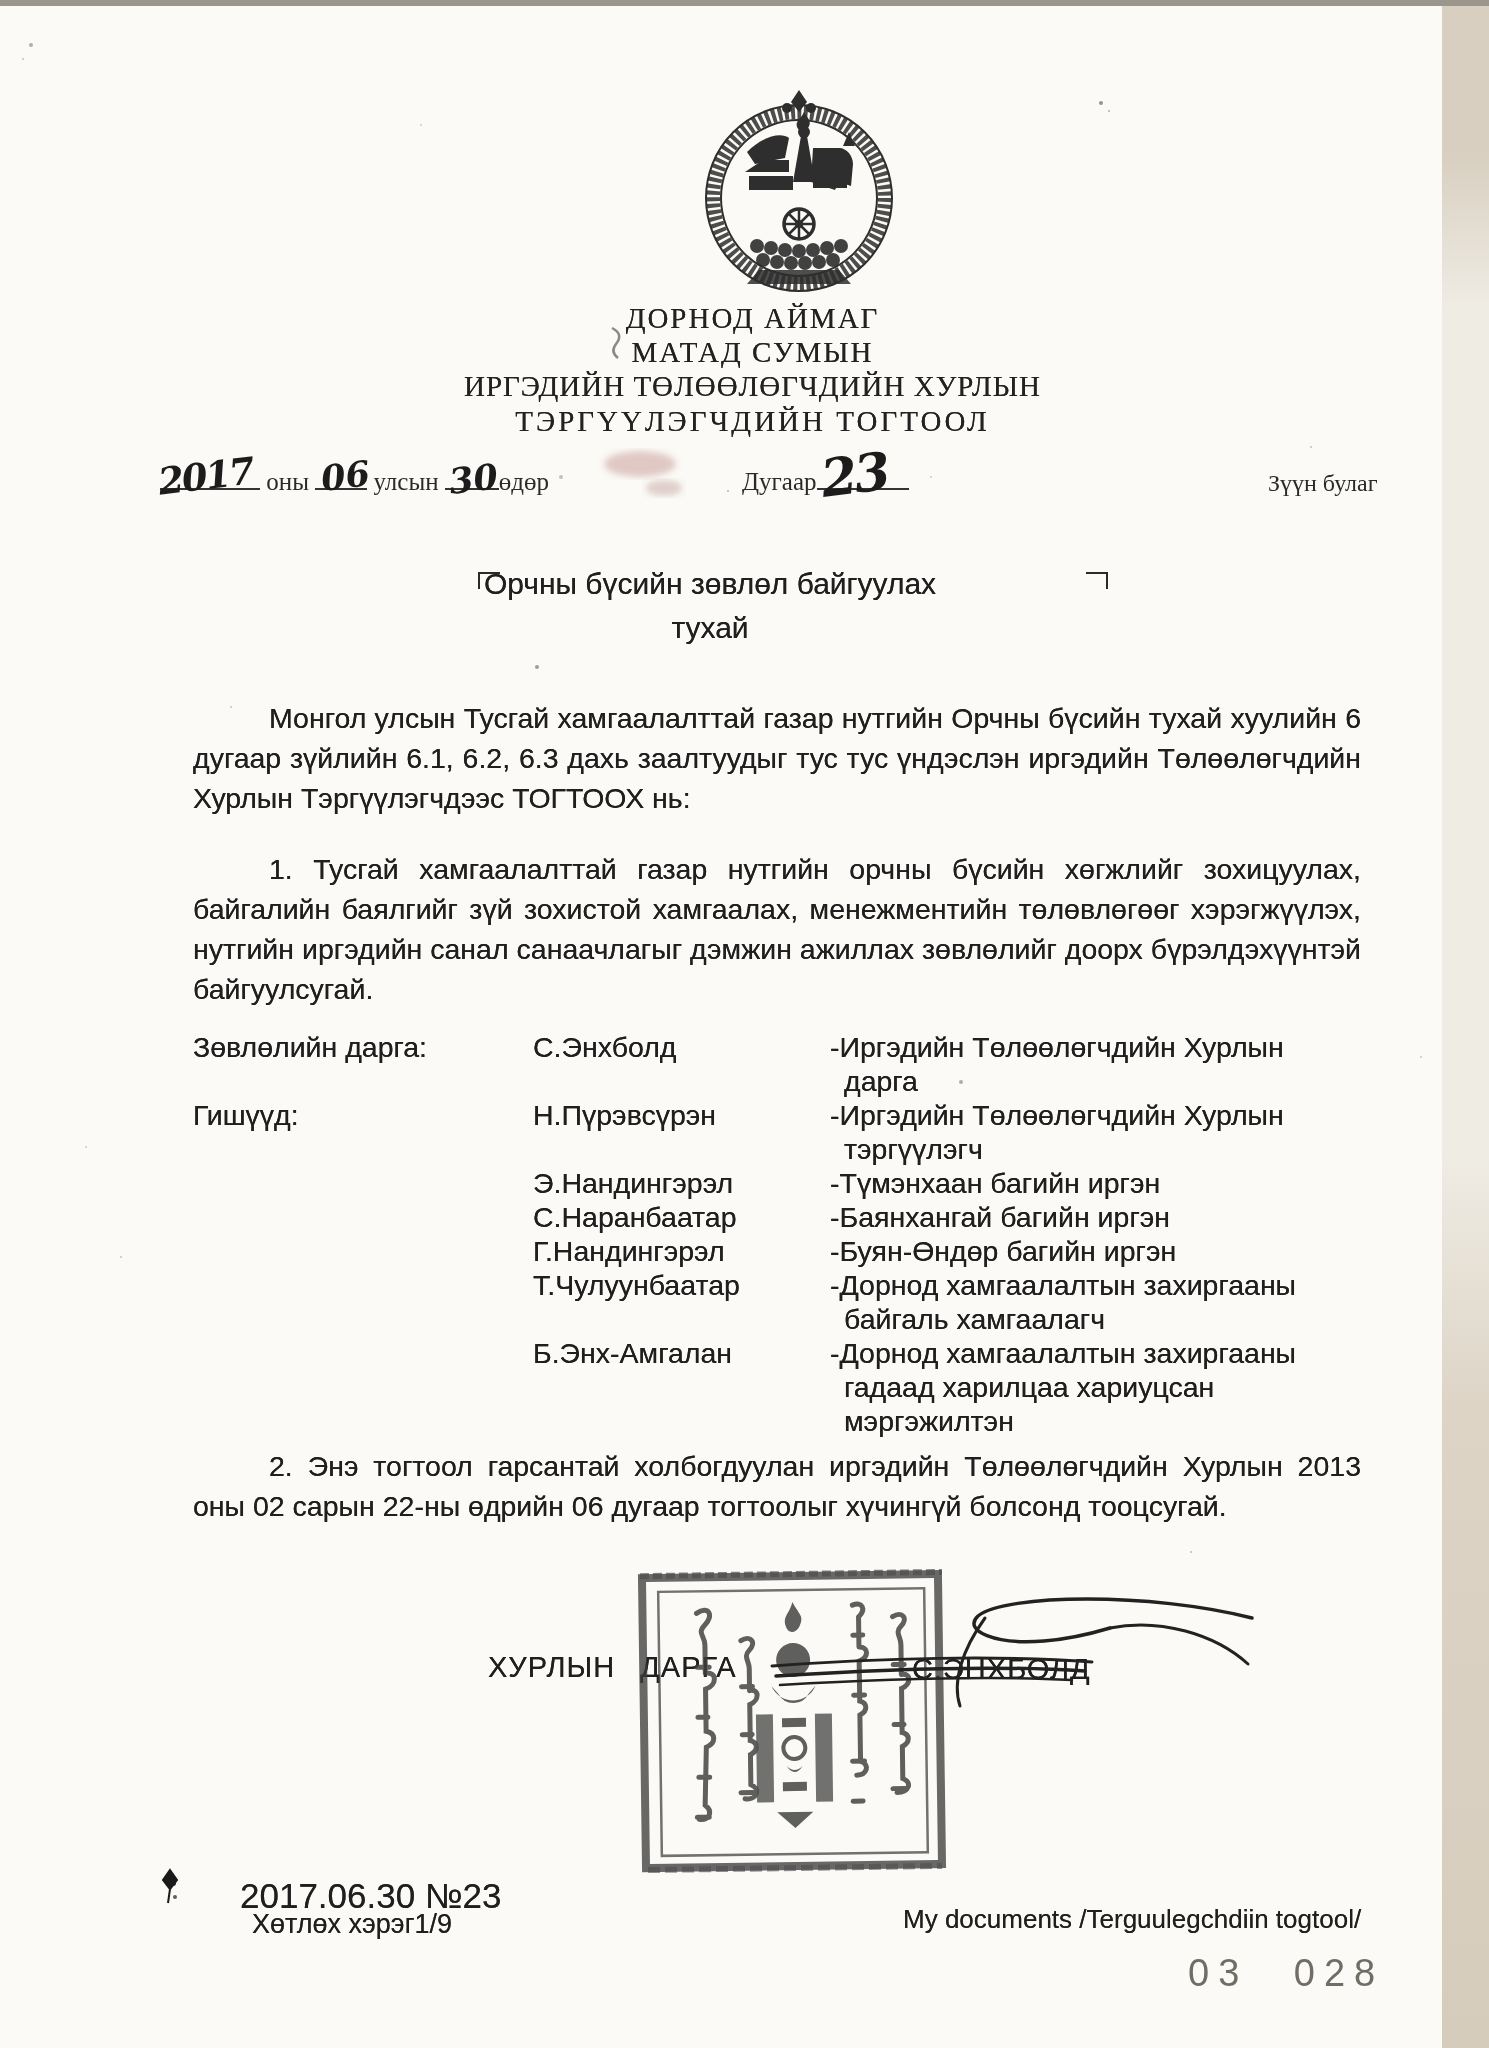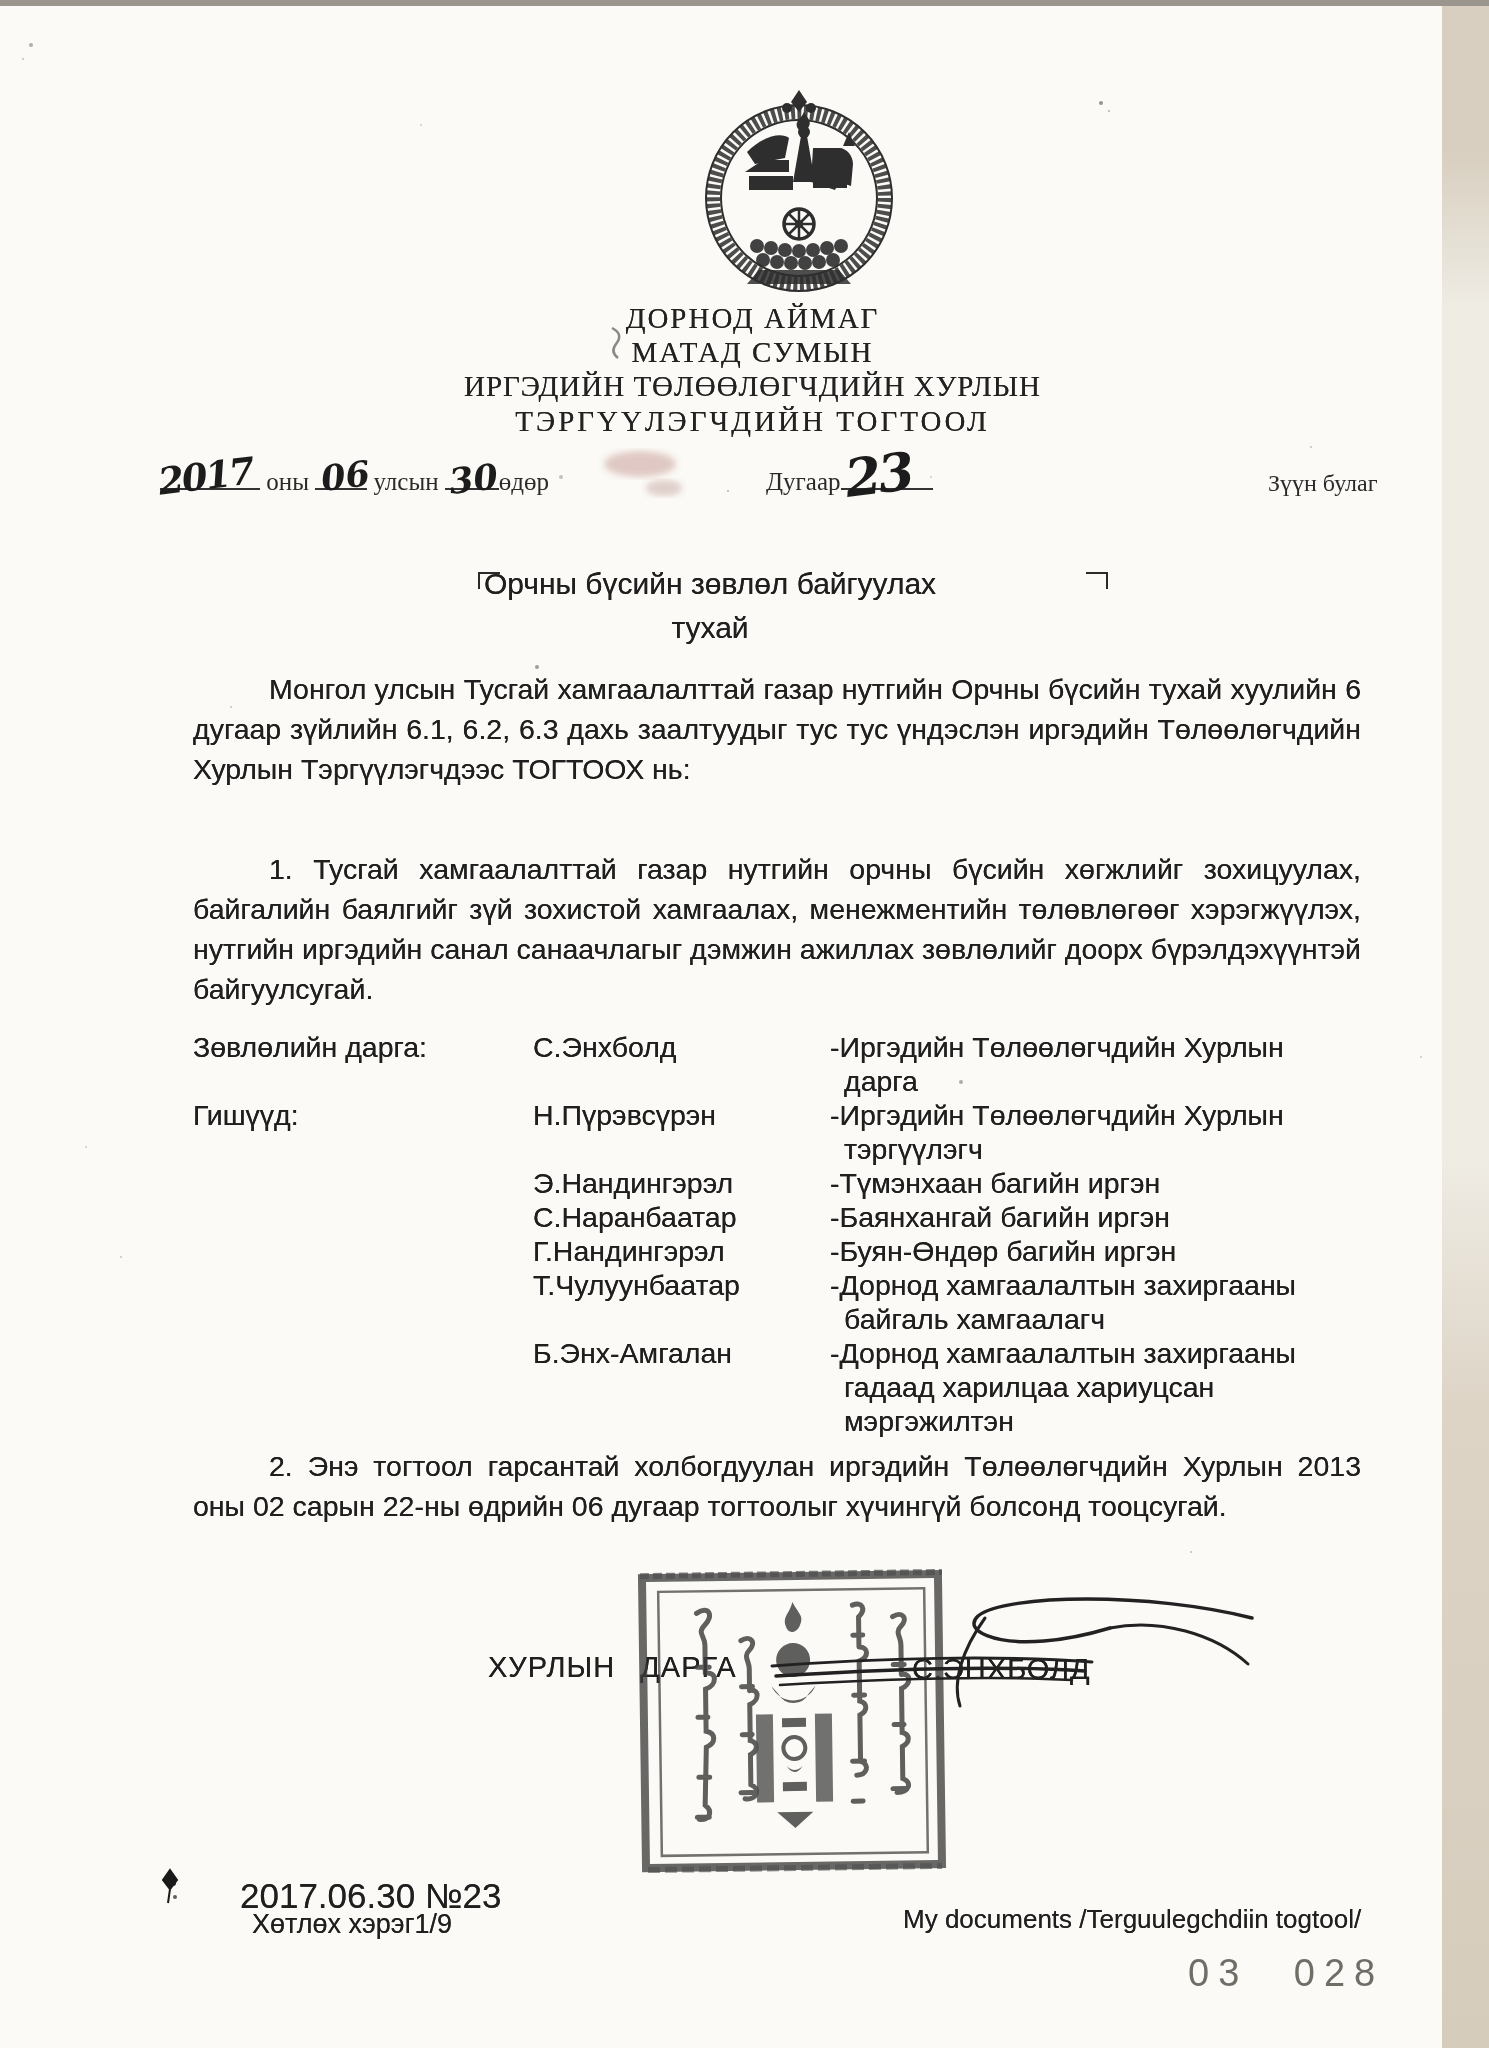--- a/index.html
+++ b/index.html
@@ -45,31 +45,31 @@
   .hand{
     position:absolute;
     font-family:"DejaVu Serif", serif;font-style:italic;font-weight:bold;
     color:#1c1c1c;white-space:nowrap;
     transform:rotate(-7deg);
   }
   .h-year{left:-2px;top:-34px;font-size:37px;letter-spacing:-2px;}
   .h-month{left:6px;top:-33px;font-size:35px;}
   .h-day{left:4px;top:-30px;font-size:35px;}
   .h-num{left:4px;top:-44px;font-size:52px;letter-spacing:-3px;}
-  .dugaar{top:462px;left:766px;font-family:"Liberation Serif", serif;font-size:25px;color:#2a2a2a;}
+  .dugaar{top:462px;left:742px;font-family:"Liberation Serif", serif;font-size:25px;color:#2a2a2a;}
   .place{top:464px;left:1268px;font-family:"Liberation Serif", serif;font-size:24px;color:#2a2a2a;}
   
   .title-box{top:556px;left:380px;width:660px;text-align:center;font-size:30px;line-height:44px;
     text-shadow:0 0 .6px rgba(20,20,20,.9);}
   .crop-l{top:566px;left:478px;width:20px;height:15px;border-top:2.5px solid #2a2a2a;border-left:2.5px solid #2a2a2a;}
   .crop-r{top:566px;left:1086px;width:20px;height:15px;border-top:2.5px solid #2a2a2a;border-right:2.5px solid #2a2a2a;}
   
   .para{left:193px;width:1168px;font-size:28.5px;line-height:40px;text-align:justify;
     text-indent:76px;text-shadow:0 0 .6px rgba(20,20,20,.9);}
-  .p-intro{top:663px;}
+  .p-intro{top:692px;}
   .p-item1{top:843px;}
   .p-item2{top:1440px;}
   
   .council{left:193px;top:1024px;width:1345px;font-size:28.5px;line-height:34px;
     text-shadow:0 0 .6px rgba(20,20,20,.9);}
   .crow{display:flex;align-items:flex-start;}
   .crow .role{width:340px;flex:0 0 340px;}
   .crow .name{width:297px;flex:0 0 297px;}
   .crow .desc{width:500px;flex:0 0 500px;padding-left:14px;text-indent:-14px;}
   

